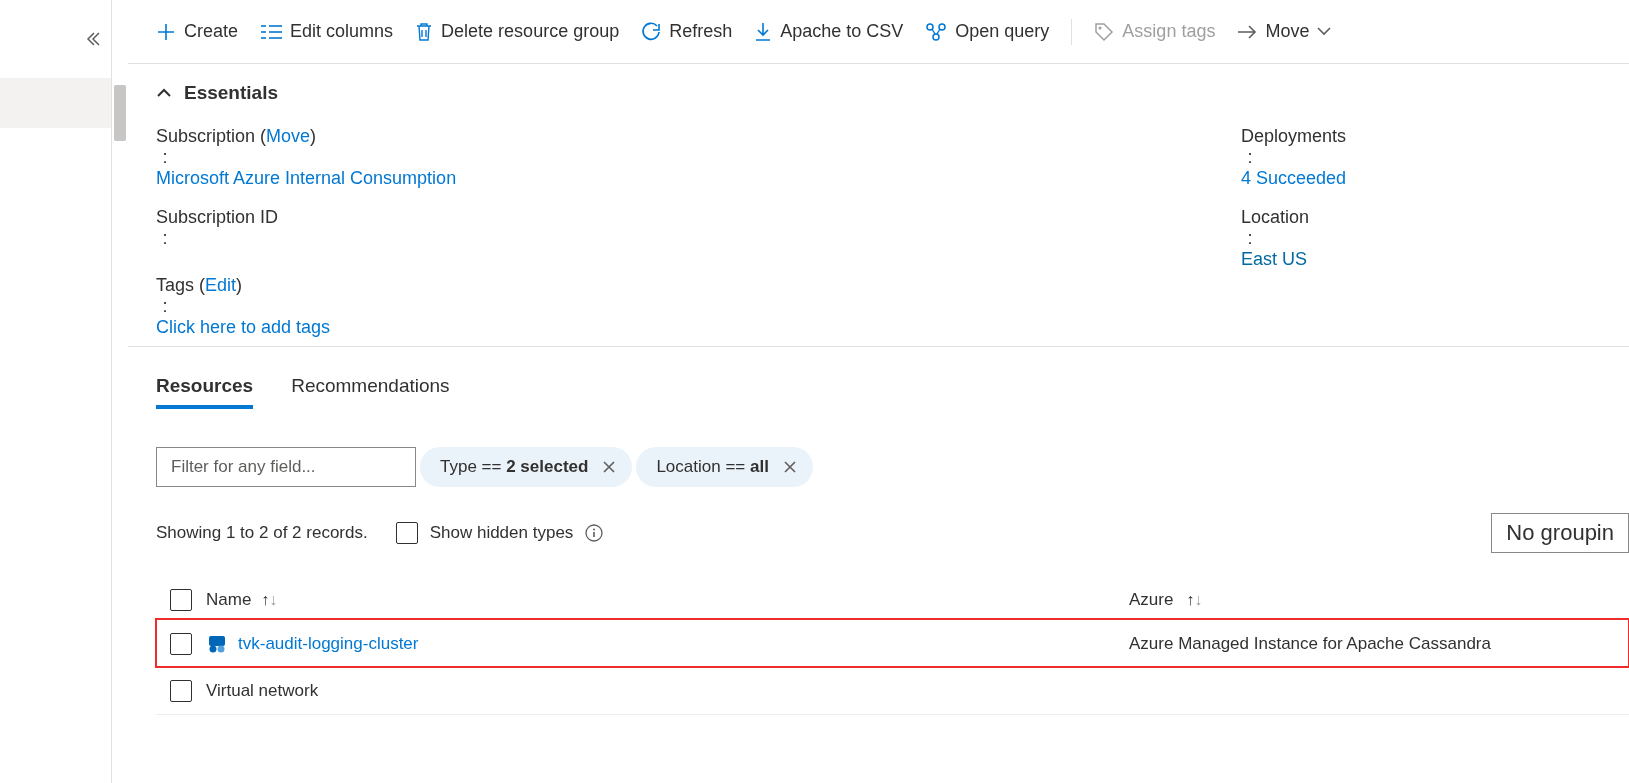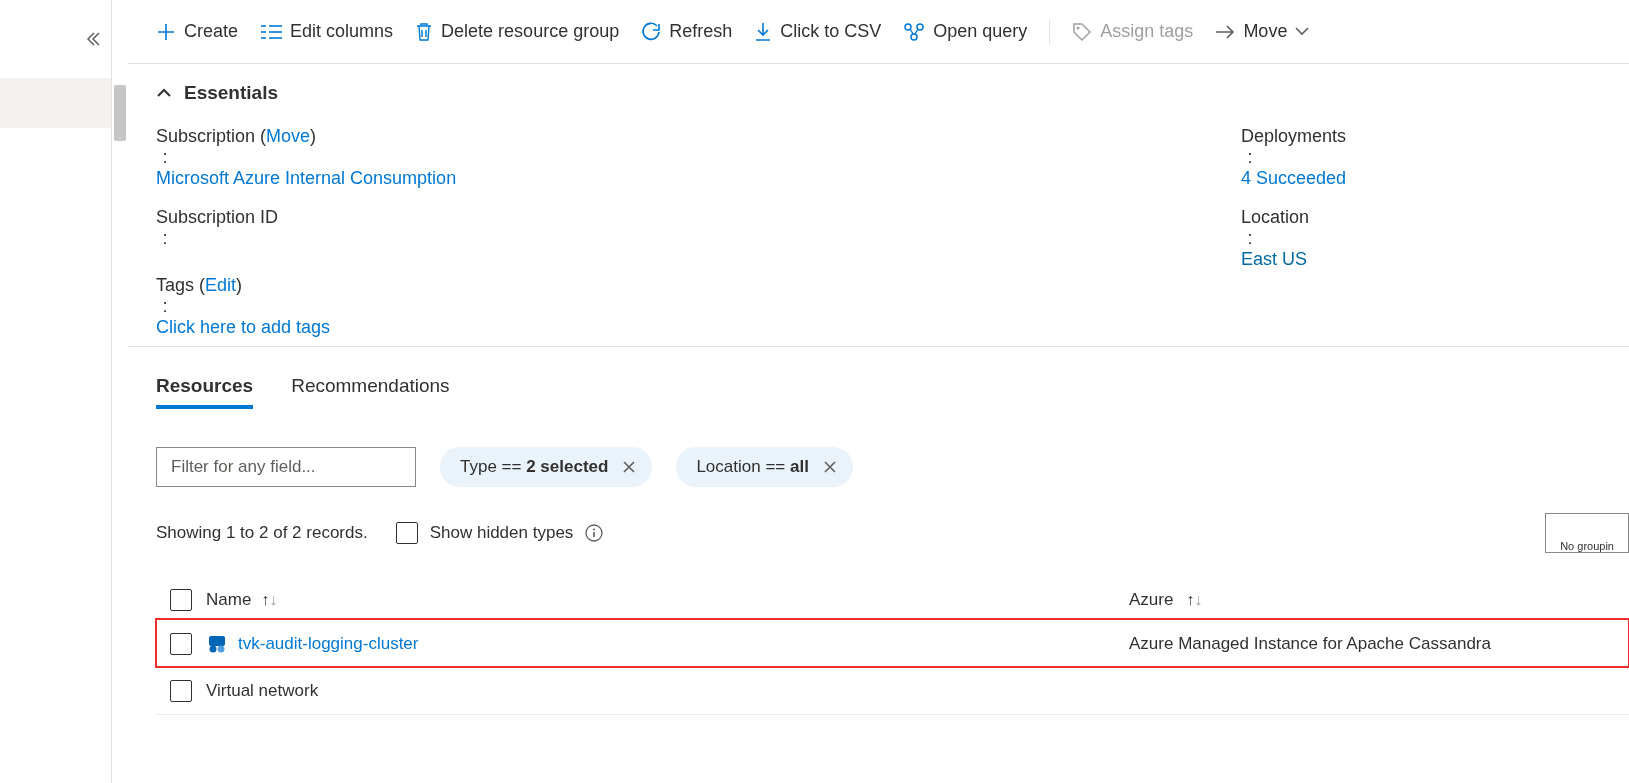--- a/index.html
+++ b/index.html
@@ -102,21 +102,21 @@
   gap: 38px;
   font-size: 19px;
   margin-bottom: 38px;
 }
 .tab { cursor: pointer; padding-bottom: 8px; }
 .tab.active {
   font-weight: 600;
   border-bottom: 4px solid #0078d4;
   color: #323130;
 }
-.filter-row { display: flex; align-items: center; gap: 24px; }
+.filter-row { display: flex; align-items: center; gap: 4px; }
 .filter-input {
   width: 260px;
   height: 40px;
   border: 1px solid #8a8886;
   padding: 0 14px;
   font-size: 17px;
   font-family: inherit;
   color: #323130;
 }
 .filter-input::placeholder { color: #605e5c; }
@@ -148,22 +148,22 @@
   display: inline-block;
 }
 .checkbox-wrap { display: flex; align-items: center; gap: 12px; }
 .info-icon { color:#605e5c; }
 .grouping-btn {
   margin-left: auto;
   height: 40px;
   border: 1px solid #8a8886;
   padding: 0 14px;
   display: flex;
-  align-items: flex-end;
-  font-size: 11px;
+  align-items: center;
+  font-size: 22px;
   background: #fff;
   margin-right: 0;
 }
 .table {
   margin-top: 28px;
   font-size: 17px;
 }
 .table-header {
   display: flex;
   align-items: center;
@@ -244,21 +244,21 @@
           </svg>
       </span>
       <span>Refresh</span>
     </div>
     <div class="toolbar-item">
       <span class="toolbar-icon">
         <svg width="18" height="20" viewBox="0 0 18 20">
             <path d="M9 1v12M4 8l5 5 5-5M2 18h14" stroke="#0078d4" stroke-width="1.6" fill="none"></path>
           </svg>
       </span>
-      <span>Click to CSV</span>
+      <span>Apache to CSV</span>
     </div>
     <div class="toolbar-item">
       <span class="toolbar-icon">
         <svg width="22" height="20" viewBox="0 0 22 20">
             <circle cx="5" cy="5" r="3" stroke="#0078d4" stroke-width="1.5" fill="none"></circle>
             <circle cx="17" cy="5" r="3" stroke="#0078d4" stroke-width="1.5" fill="none"></circle>
             <circle cx="11" cy="15" r="3" stroke="#0078d4" stroke-width="1.5" fill="none"></circle>
             <path d="M7 7l3 5M15 7l-3 5" stroke="#0078d4" stroke-width="1.4"></path>
           </svg>
       </span>

